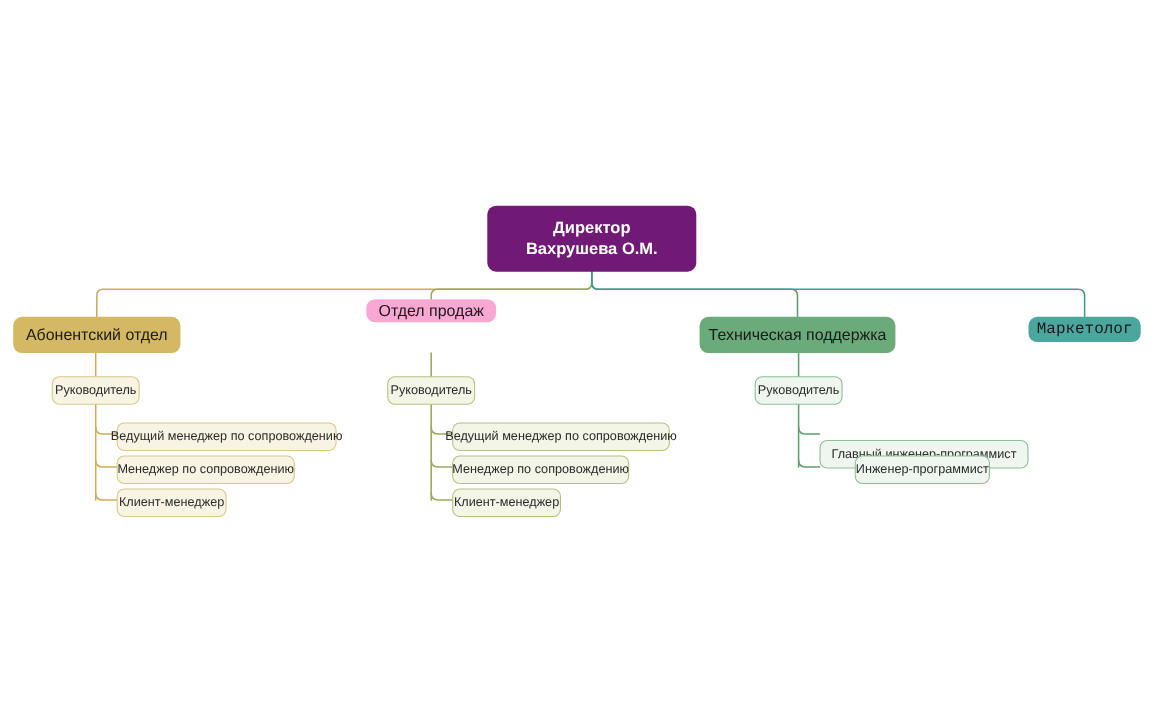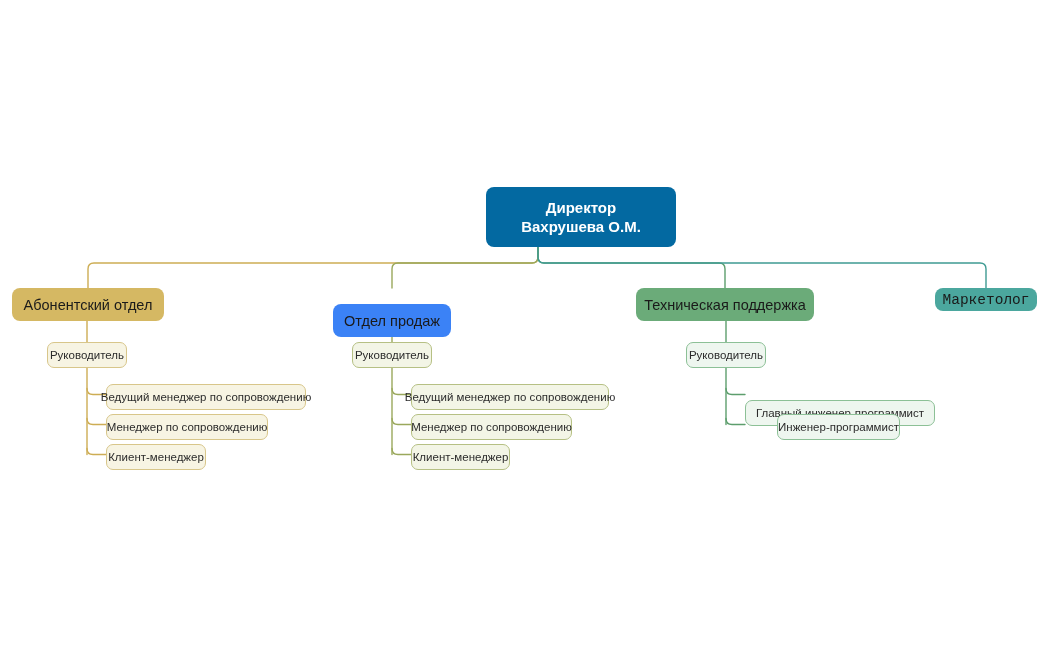--- a/index.html
+++ b/index.html
@@ -81,40 +81,40 @@
       <path d="M392 388.5 Q392 394.5 398 394.5 L411 394.5" fill="none" stroke="#9aa85c" stroke-width="1.4" stroke-linecap="round" stroke-linejoin="round"></path>
       <path d="M392 418.5 Q392 424.5 398 424.5 L411 424.5" fill="none" stroke="#9aa85c" stroke-width="1.4" stroke-linecap="round" stroke-linejoin="round"></path>
       <path d="M392 448.5 Q392 454.5 398 454.5 L411 454.5" fill="none" stroke="#9aa85c" stroke-width="1.4" stroke-linecap="round" stroke-linejoin="round"></path>
       <path d="M538 247 L538 257 Q538 263 544 263 L719 263 Q725 263 725 269 L725 288" fill="none" stroke="#5d9e6d" stroke-width="1.4" stroke-linecap="round" stroke-linejoin="round"></path>
       <path d="M726 321 L726 342" fill="none" stroke="#5d9e6d" stroke-width="1.4" stroke-linecap="round" stroke-linejoin="round"></path>
       <path d="M726 363 L726 424.5" fill="none" stroke="#5d9e6d" stroke-width="1.4" stroke-linecap="round" stroke-linejoin="round"></path>
       <path d="M726 388.5 Q726 394.5 732 394.5 L745 394.5" fill="none" stroke="#5d9e6d" stroke-width="1.4" stroke-linecap="round" stroke-linejoin="round"></path>
       <path d="M726 418.5 Q726 424.5 732 424.5 L745 424.5" fill="none" stroke="#5d9e6d" stroke-width="1.4" stroke-linecap="round" stroke-linejoin="round"></path>
       <path d="M538 247 L538 257 Q538 263 544 263 L980 263 Q986 263 986 269 L986 288" fill="none" stroke="#3f9b93" stroke-width="1.4" stroke-linecap="round" stroke-linejoin="round"></path>
     </svg>
-<div class="node node-root" style="background: #0369a1; color: rgb(255, 255, 255); left: 443px; top: 187px; width: 190px; height: 60px; margin-left: 43px;">
+<div class="node node-root" style="background: #701a75; color: rgb(255, 255, 255); left: 443px; top: 187px; width: 190px; height: 60px;">
       <span class="ln">Директор</span>
       <span class="ln">Вахрушева О.М.</span>
     </div>
     <div class="node node-dept" style="background: rgb(213, 184, 99); left: 12px; top: 288px; width: 152px; height: 33px;">
       <span>Абонентский отдел</span>
     </div>
     <div class="node node-sub" style="background: rgb(247, 244, 227); border-color: rgb(216, 198, 138); left: 47px; top: 342px; width: 80px; height: 21px;">
       <span>Руководитель</span>
     </div>
     <div class="node node-sub" style="background: rgb(247, 244, 227); border-color: rgb(216, 198, 138); left: 106px; top: 384px; width: 200px; height: 21px;">
       <span>Ведущий менеджер по сопровождению</span>
     </div>
     <div class="node node-sub" style="background: rgb(247, 244, 227); border-color: rgb(216, 198, 138); left: 106px; top: 414px; width: 162px; height: 21px;">
       <span>Менеджер по сопровождению</span>
     </div>
     <div class="node node-sub" style="background: rgb(247, 244, 227); border-color: rgb(216, 198, 138); left: 106px; top: 444px; width: 100px; height: 21px;">
       <span>Клиент-менеджер</span>
     </div>
-    <div class="node node-dept" style="background: #3b82f6; left: 333px; top: 304px; width: 118px; height: 33px;">
+    <div class="node node-dept" style="background: #f9a8d4; left: 333px; top: 272px; width: 118px; height: 21px;">
       <span>Отдел продаж</span>
     </div>
     <div class="node node-sub" style="background: rgb(243, 245, 230); border-color: rgb(182, 192, 132); left: 352px; top: 342px; width: 80px; height: 21px;">
       <span>Руководитель</span>
     </div>
     <div class="node node-sub" style="background: rgb(243, 245, 230); border-color: rgb(182, 192, 132); left: 411px; top: 384px; width: 198px; height: 21px;">
       <span>Ведущий менеджер по сопровождению</span>
     </div>
     <div class="node node-sub" style="background: rgb(243, 245, 230); border-color: rgb(182, 192, 132); left: 411px; top: 414px; width: 161px; height: 21px;">
       <span>Менеджер по сопровождению</span>

